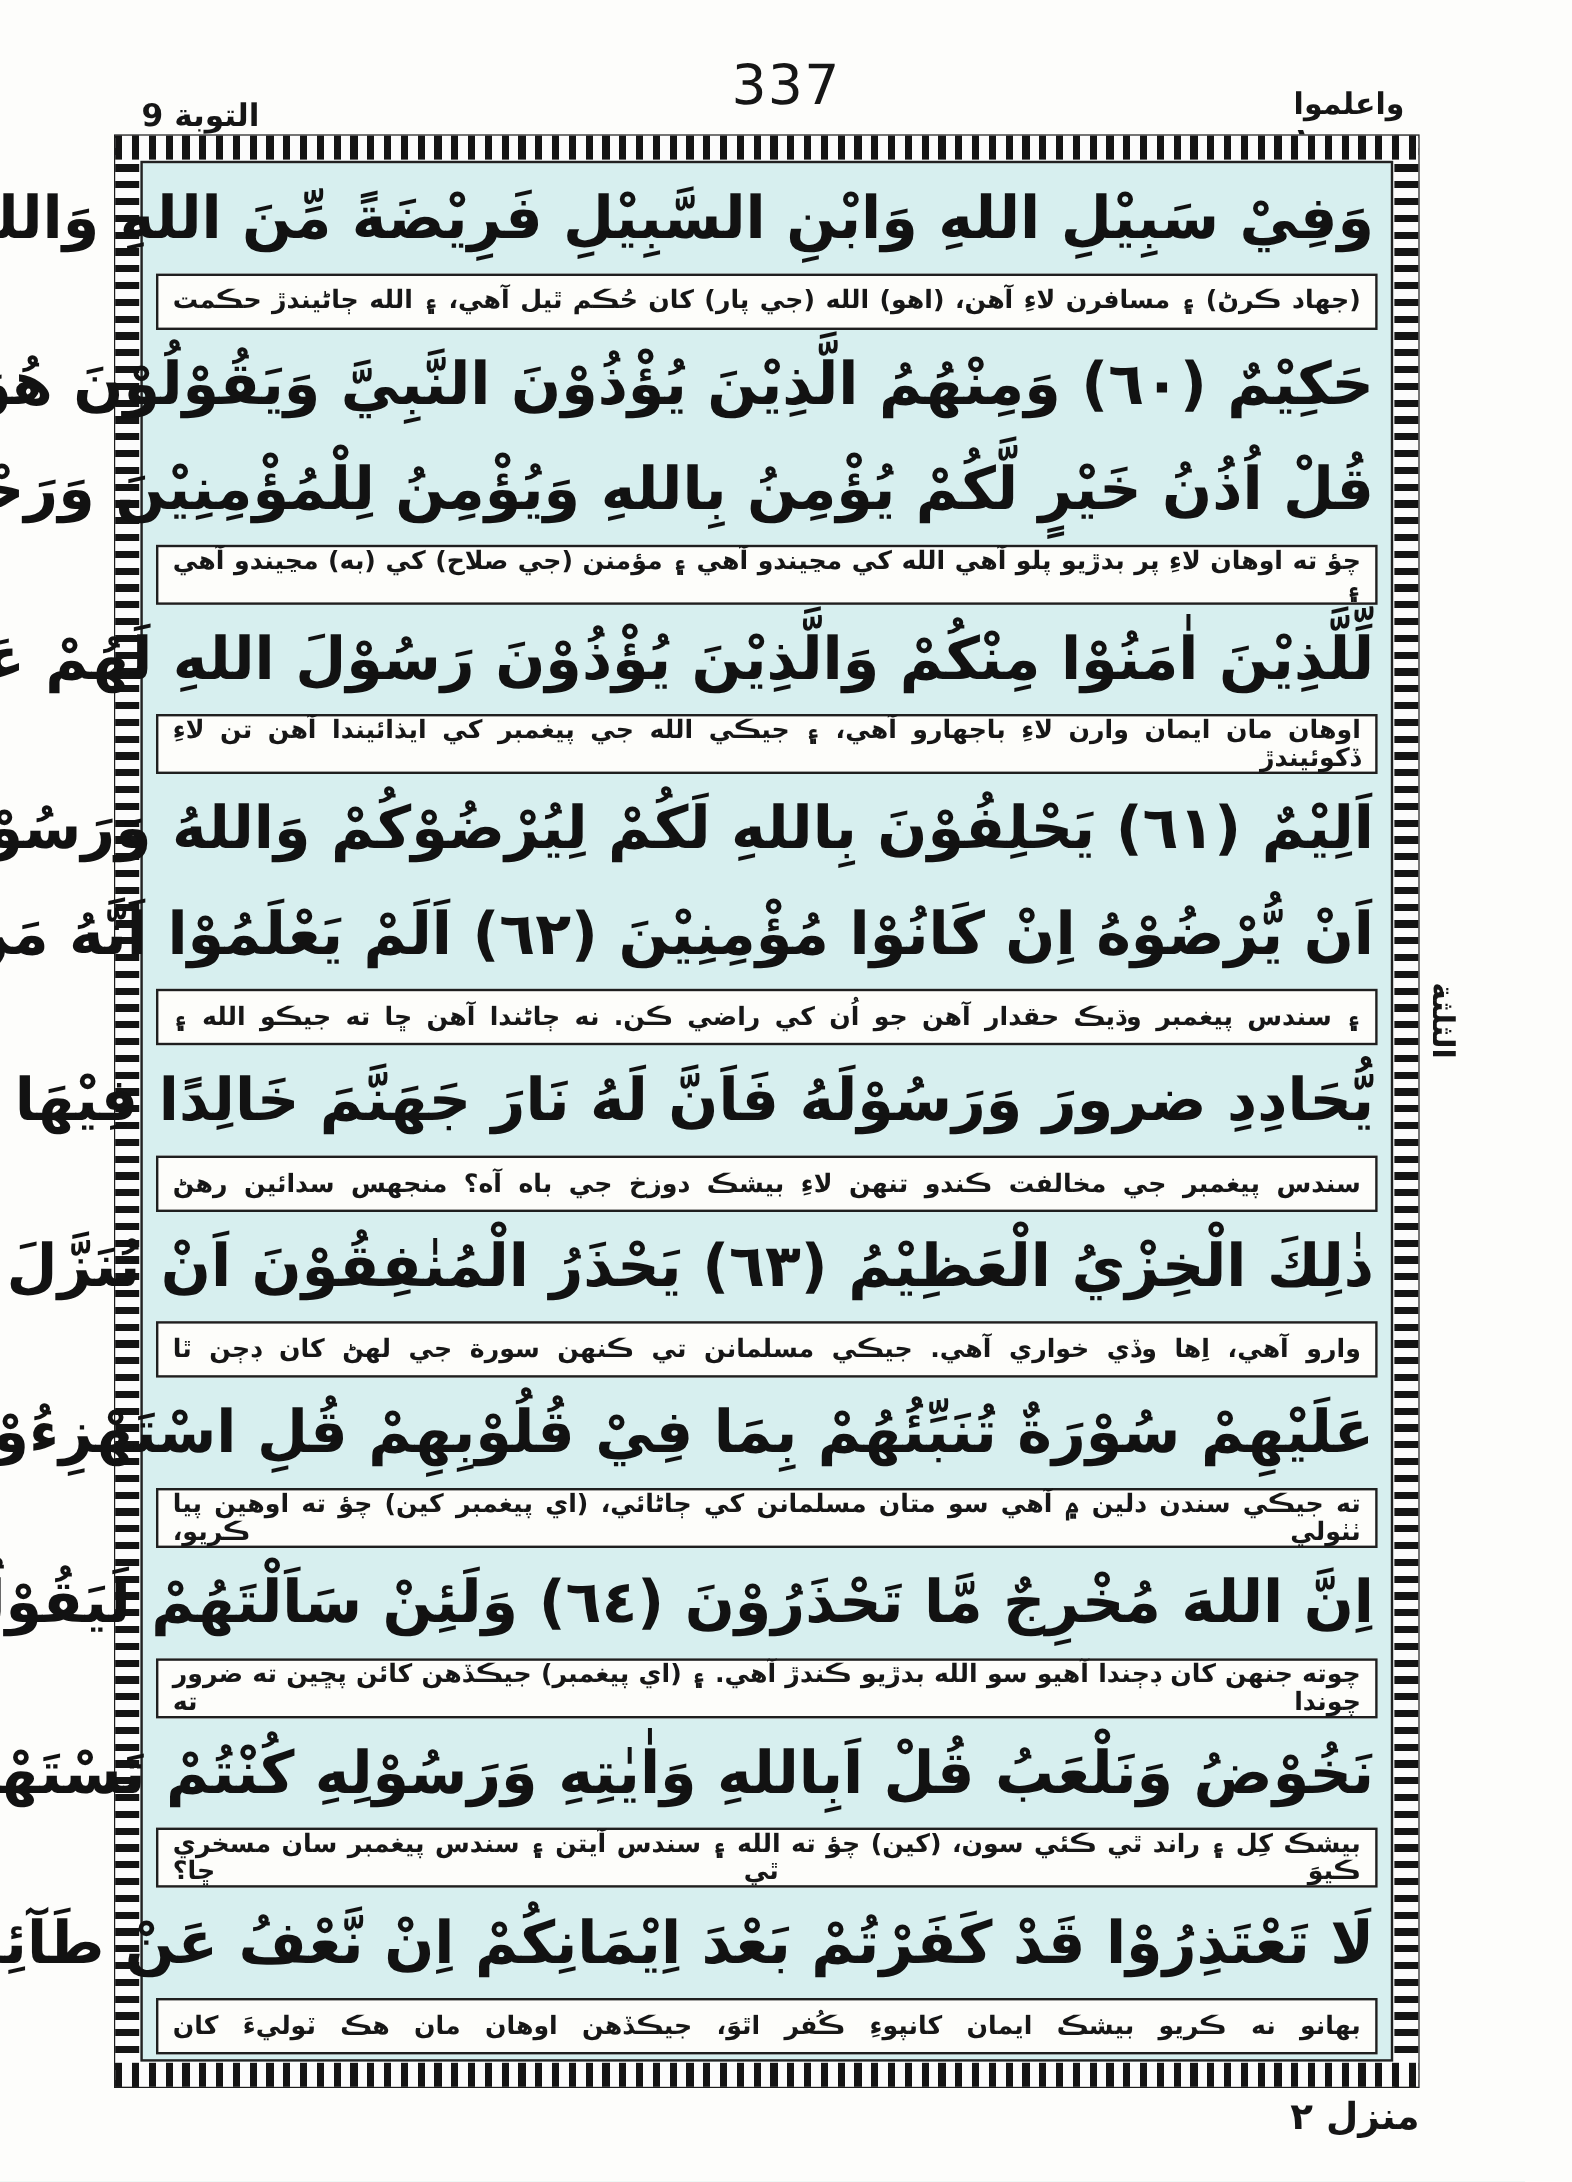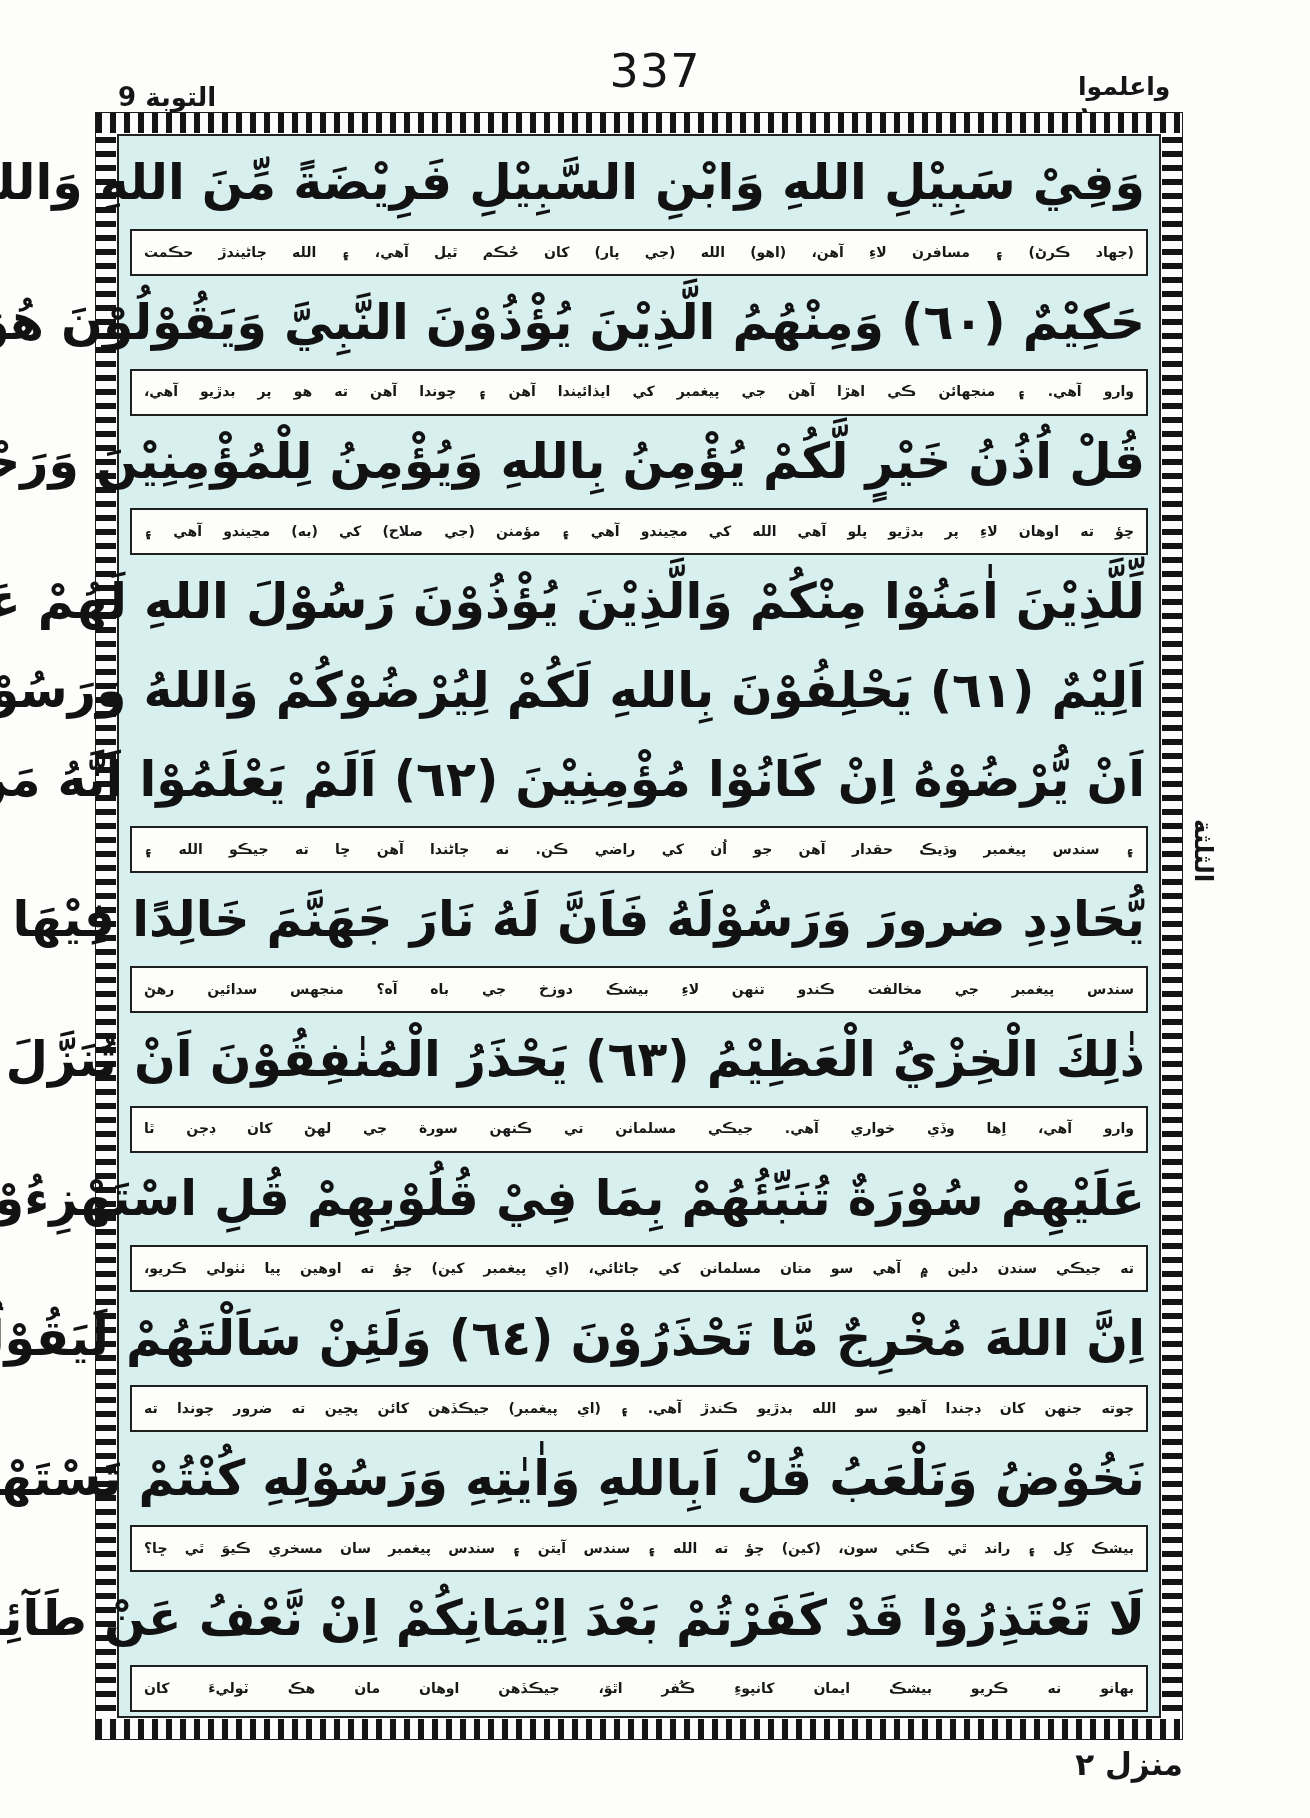--- a/index.html
+++ b/index.html
@@ -69,24 +69,24 @@
   .ayah { display:flex; align-items:center; }
   .ayah > span { width:100%; text-align:justify; text-align-last:justify; display:block; }
 
   
   .trans {
     flex:0 0 47px;
     margin:2px 11px;
     background:#fdfdfa;
     border:2px solid #1f1f1f;
     direction:rtl;
-    font-size:14px;
+    font-size:21px;
     font-weight:700;
     display:flex; align-items:center;
-    padding:13px 12px;
+    padding:0 12px;
     color:#171717;
   }
   .trans > span { width:100%; text-align:justify; text-align-last:justify; display:block; line-height:1.1; }
 
   
   .side-label {
     position:absolute; left:1148px; top:836px; width:110px;
     font-size:25px; font-weight:700; direction:rtl; text-align:center;
     transform:rotate(90deg); transform-origin:center;
   }
@@ -110,33 +110,33 @@
       <div class="ayah">
           <span>وَفِيْ سَبِيْلِ اللهِ وَابْنِ السَّبِيْلِ فَرِيْضَةً مِّنَ اللهِ وَاللهُ عَلِيْمٌ</span>
         </div>
       <div class="trans">
           <span>(جهاد ڪرڻ) ۽ مسافرن لاءِ آهن، (اهو) الله (جي پار) کان حُڪم ٿيل آهي، ۽ الله ڄاڻيندڙ حڪمت</span>
         </div>
 
       <div class="ayah">
           <span>حَكِيْمٌ (٦٠) وَمِنْهُمُ الَّذِيْنَ يُؤْذُوْنَ النَّبِيَّ وَيَقُوْلُوْنَ هُوَ اُذُنٌ</span>
         </div>
-      <div class="trans">
-          <span>وارو آهي. ۽ منجهائن ڪي اهڙا آهن جي پيغمبر کي ايذائيندا آهن ۽ چوندا آهن ته هو پر بدڙيو آهي،</span>
-        </div>
 
       <div class="ayah">
           <span>قُلْ اُذُنُ خَيْرٍ لَّكُمْ يُؤْمِنُ بِاللهِ وَيُؤْمِنُ لِلْمُؤْمِنِيْنَ وَرَحْمَةٌ</span>
         </div>
       <div class="trans">
           <span>چؤ ته اوهان لاءِ پر بدڙيو پلو آهي الله کي مڃيندو آهي ۽ مؤمنن (جي صلاح) کي (به) مڃيندو آهي ۽</span>
         </div>
 
       <div class="ayah">
           <span>لِّلَّذِيْنَ اٰمَنُوْا مِنْكُمْ وَالَّذِيْنَ يُؤْذُوْنَ رَسُوْلَ اللهِ لَهُمْ عَذَابٌ</span>
+        </div>
+      <div class="trans">
+          <span>اوهان مان ايمان وارن لاءِ باجهارو آهي، ۽ جيڪي الله جي پيغمبر کي ايذائيندا آهن تن لاءِ ڏکوئيندڙ</span>
         </div>
 
       <div class="ayah">
           <span>اَلِيْمٌ (٦١) يَحْلِفُوْنَ بِاللهِ لَكُمْ لِيُرْضُوْكُمْ وَاللهُ وَرَسُوْلُهُ اَحَقُّ</span>
         </div>
 
       <div class="ayah">
           <span>اَنْ يُّرْضُوْهُ اِنْ كَانُوْا مُؤْمِنِيْنَ (٦٢) اَلَمْ يَعْلَمُوْا اَنَّهُ مَنْ</span>
         </div>
       <div class="trans">

